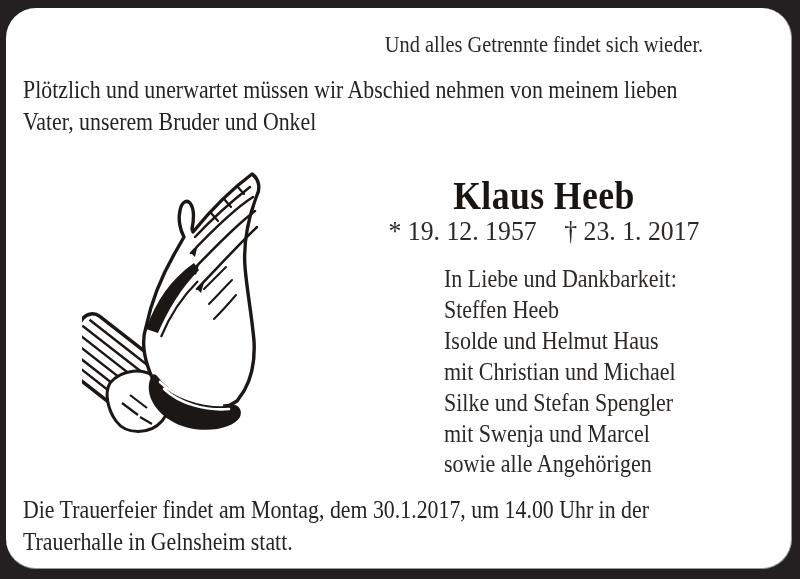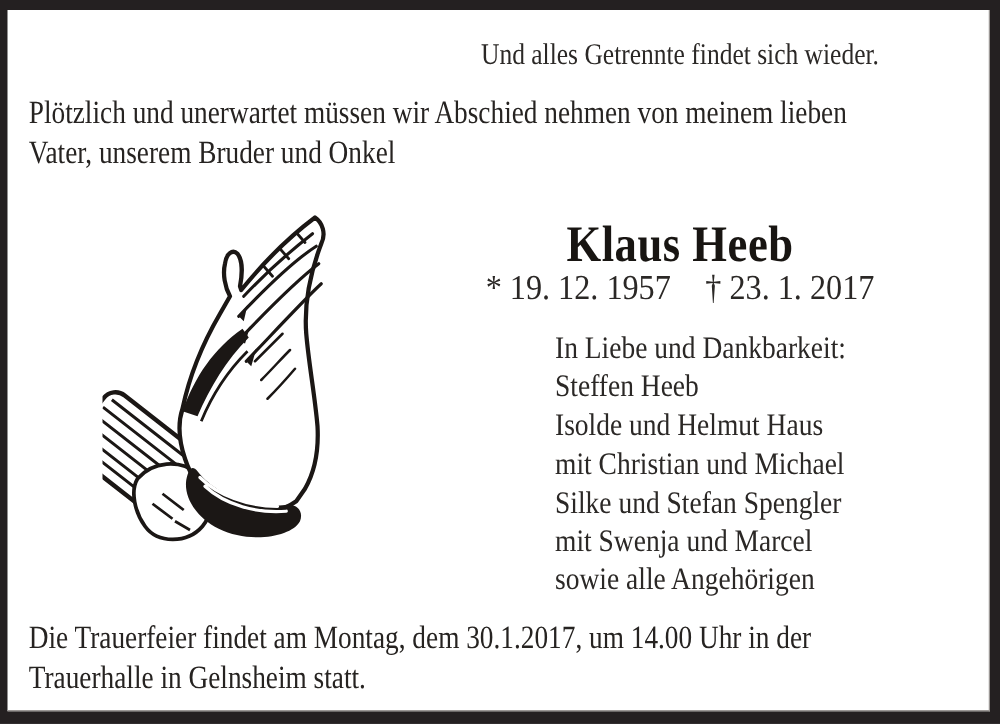--- a/index.html
+++ b/index.html
@@ -9,20 +9,21 @@
     background:#242021;
     overflow:hidden;
     font-family:"Liberation Serif","DejaVu Serif",serif;
   }
   .paper{
     position:absolute;
     left:6px;top:8px;right:8px;bottom:10px;
     background:#ffffff;
     border-right:1px solid #9b9795;
     border-bottom:1px solid #9b9795;
+    border-radius:30px;
   }
   .txt{position:absolute;color:#2b2826;white-space:nowrap;}
   .epigraph{
     top:22px;left:288px;width:500px;
     font-size:24px;line-height:28px;text-align:center;
     transform:scaleX(.85);transform-origin:50% 0;
   }
   .intro{
     top:66px;left:17px;
     font-size:26px;line-height:31.5px;

